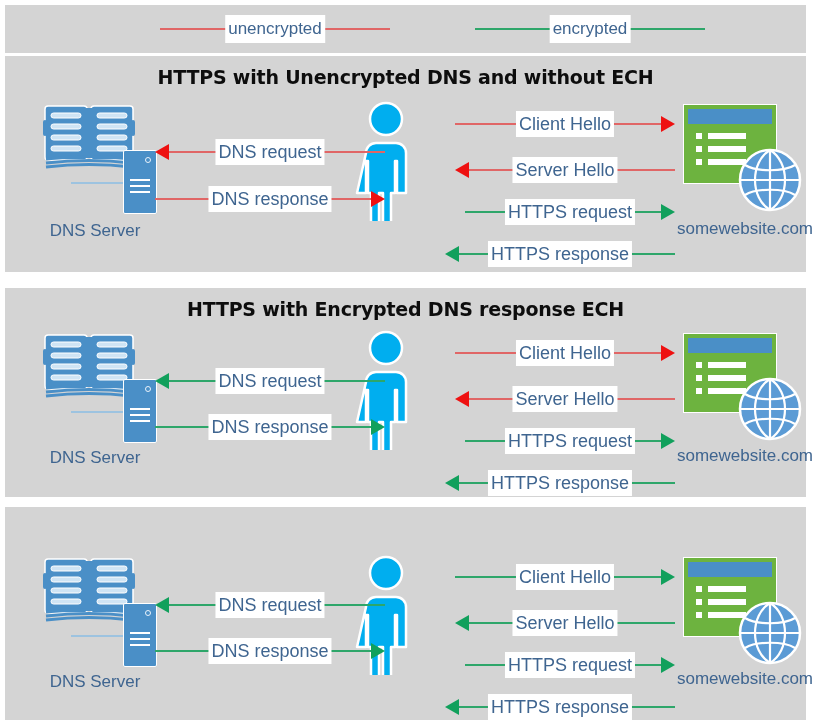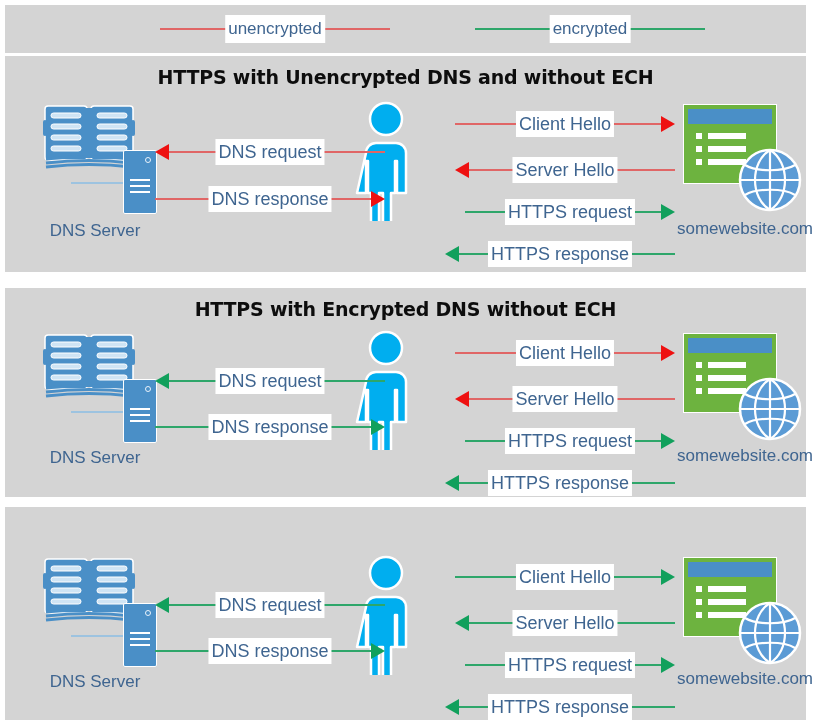--- a/index.html
+++ b/index.html
@@ -197,21 +197,21 @@
         <div class="flabel">HTTPS request</div>
       </div>
       <div class="flow" style="left: 440px; top: 185px; width: 230px; color: rgb(17, 160, 92);">
         <div class="line" style="background: rgb(46, 166, 106); left: 14px; width: 216px;"></div>
         <div class="head left" style="left: 0px;"></div>
         <div class="flabel">HTTPS response</div>
       </div>
     </div>
 
   <div class="panel" id="panel-1">
-    <div class="panel-title">HTTPS with Encrypted DNS without ECH</div>
+    <div class="panel-title">HTTPS with Encrypted DNS response ECH</div>
   <div class="actor dns-group" style="left: 28px; top: 45px;">
         <div class="book"><svg viewBox="0 0 92 70" width="92" height="70">
             <rect x="2" y="2" width="42" height="54" rx="3" fill="#4a8fc7" stroke="#ffffff" stroke-width="1.5"></rect>
             <rect x="8" y="9" width="30" height="5" rx="2.5" fill="#cfe4f4" stroke="#ffffff" stroke-width="1"></rect>
             <rect x="8" y="20" width="30" height="5" rx="2.5" fill="#cfe4f4" stroke="#ffffff" stroke-width="1"></rect>
             <rect x="8" y="31" width="30" height="5" rx="2.5" fill="#cfe4f4" stroke="#ffffff" stroke-width="1"></rect>
             <rect x="8" y="42" width="30" height="5" rx="2.5" fill="#cfe4f4" stroke="#ffffff" stroke-width="1"></rect>
             <rect x="48" y="2" width="42" height="54" rx="3" fill="#4a8fc7" stroke="#ffffff" stroke-width="1.5"></rect>
             <rect x="54" y="9" width="30" height="5" rx="2.5" fill="#cfe4f4" stroke="#ffffff" stroke-width="1"></rect>
             <rect x="54" y="20" width="30" height="5" rx="2.5" fill="#cfe4f4" stroke="#ffffff" stroke-width="1"></rect>

